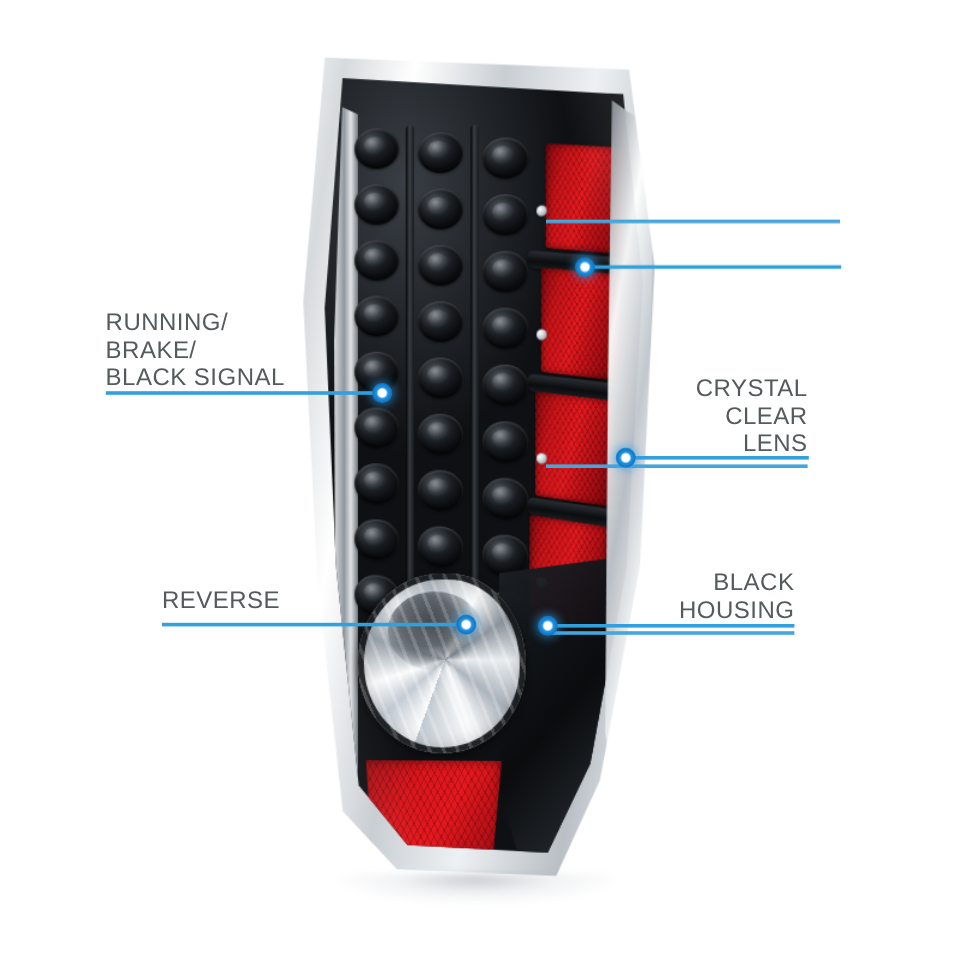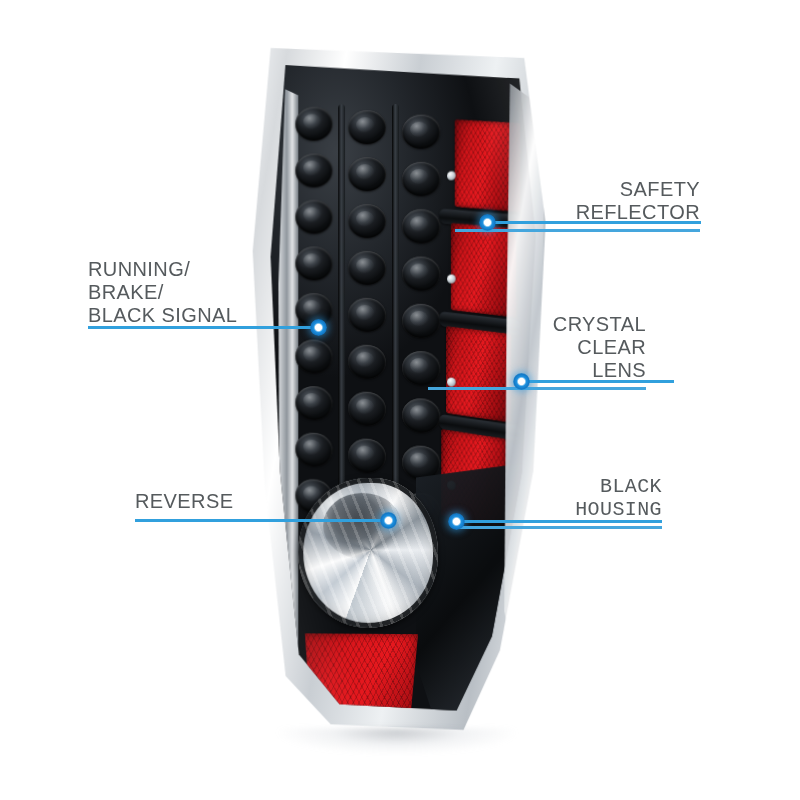--- a/index.html
+++ b/index.html
@@ -397,51 +397,49 @@
       </div>
 
       <div class="right-band"></div>
 
     </div>
   </div>
 
   <div class="reflection"></div>
 
   <div class="callout right" style="left:455px; top:178px; width:245px;">
-    <div class="ctext">SAFETY
-REFLECTOR</div>
     <div class="underline"></div>
   </div>
   <div class="leader" style="left:495px; top:221px; width:206px;"></div>
   <div class="dot" style="left:479px; top:214px;"></div>
 
   <div class="callout left" style="left:88px; top:258px; width:230px;">
     <div class="ctext">RUNNING/
 BRAKE/
 BLACK SIGNAL</div>
   </div>
   <div class="leader" style="left:88px; top:326px; width:232px;"></div>
   <div class="dot" style="left:310px; top:319px;"></div>
 
-  <div class="callout right" style="left:428px; top:313px; width:218px;">
+  <div class="callout right" style="left:455px; top:313px; width:218px;">
     <div class="ctext">CRYSTAL
 CLEAR
 LENS</div>
     <div class="underline"></div>
   </div>
   <div class="leader" style="left:528px; top:380px; width:146px;"></div>
   <div class="dot" style="left:513px; top:373px;"></div>
 
   <div class="callout left" style="left:135px; top:490px; width:180px;">
     <div class="ctext">REVERSE</div>
   </div>
   <div class="leader" style="left:135px; top:519px; width:255px;"></div>
   <div class="dot" style="left:380px; top:512px;"></div>
 
-  <div class="callout right" style="left:455px; top:475px; width:207px;font-family:Liberation Mono, monospace;">
+  <div class="callout right" style="left:455px; top:475px; width:207px;">
     <div class="ctext">BLACK
 HOUSING</div>
     <div class="underline"></div>
   </div>
   <div class="leader" style="left:463px; top:520px; width:199px;"></div>
   <div class="dot" style="left:448px; top:513px;"></div>
 
 </div>
 
 </body></html>

